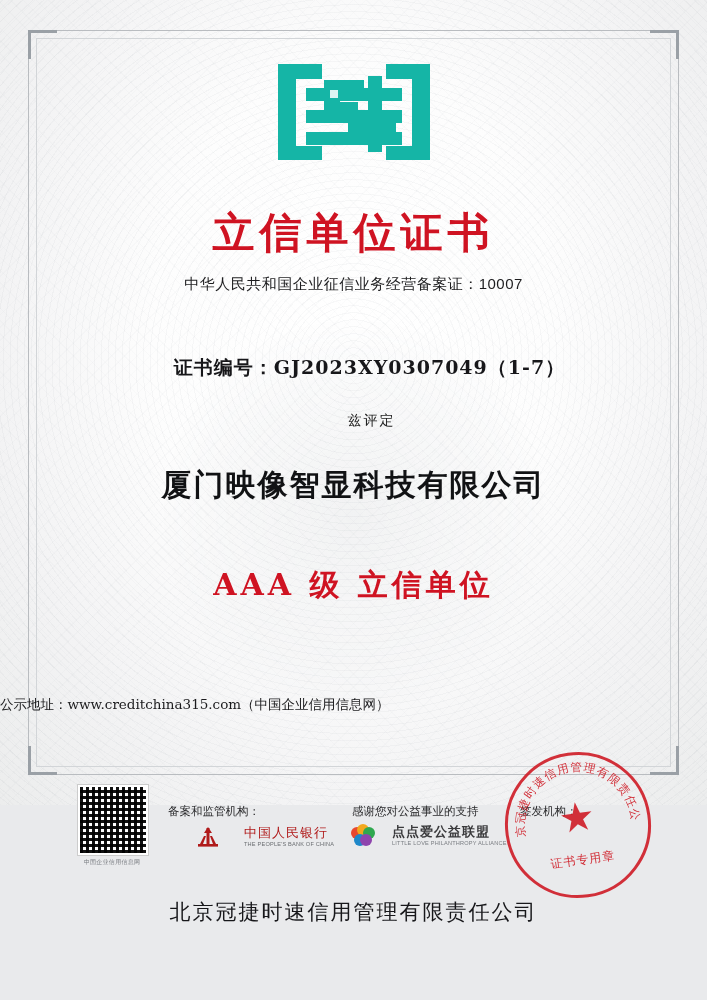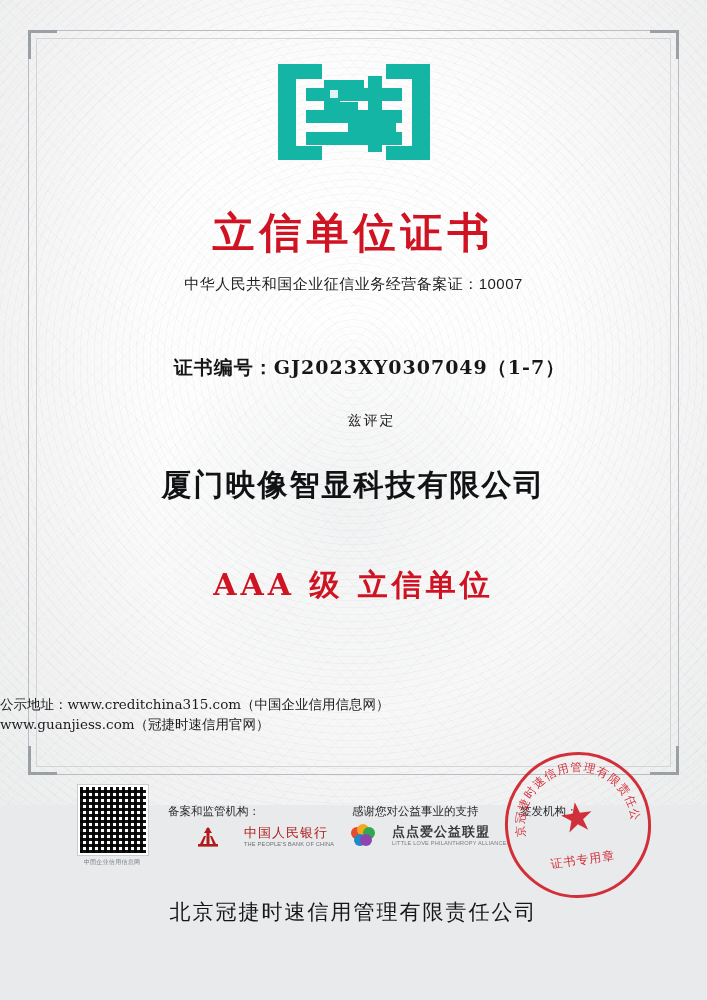--- a/index.html
+++ b/index.html
@@ -217,21 +217,20 @@
     <div class="title">立信单位证书</div>
     <div class="subtitle">中华人民共和国企业征信业务经营备案证：10007</div>
     <div class="cert-no">证书编号：GJ2023XY0307049（1-7）</div>
     <div class="hereby">兹评定</div>
     <div class="company">厦门映像智显科技有限公司</div>
     <div class="grade">AAA 级 立信单位</div>
 
 
     <div class="urls">
       <div>公示地址：www.creditchina315.com（中国企业信用信息网）</div>
-      <div>www.guanjiess.com（冠捷时速信用官网）</div>
     </div>
 
     <div class="bottom">
       <div class="qr"></div>
       <div class="qr-caption">中国企业信用信息网</div>
 
       <div class="supervisor">备案和监管机构：</div>
       <div class="pboc">
         <svg width="26" height="26" viewBox="0 0 26 26">
           <g fill="#b01a1a">

